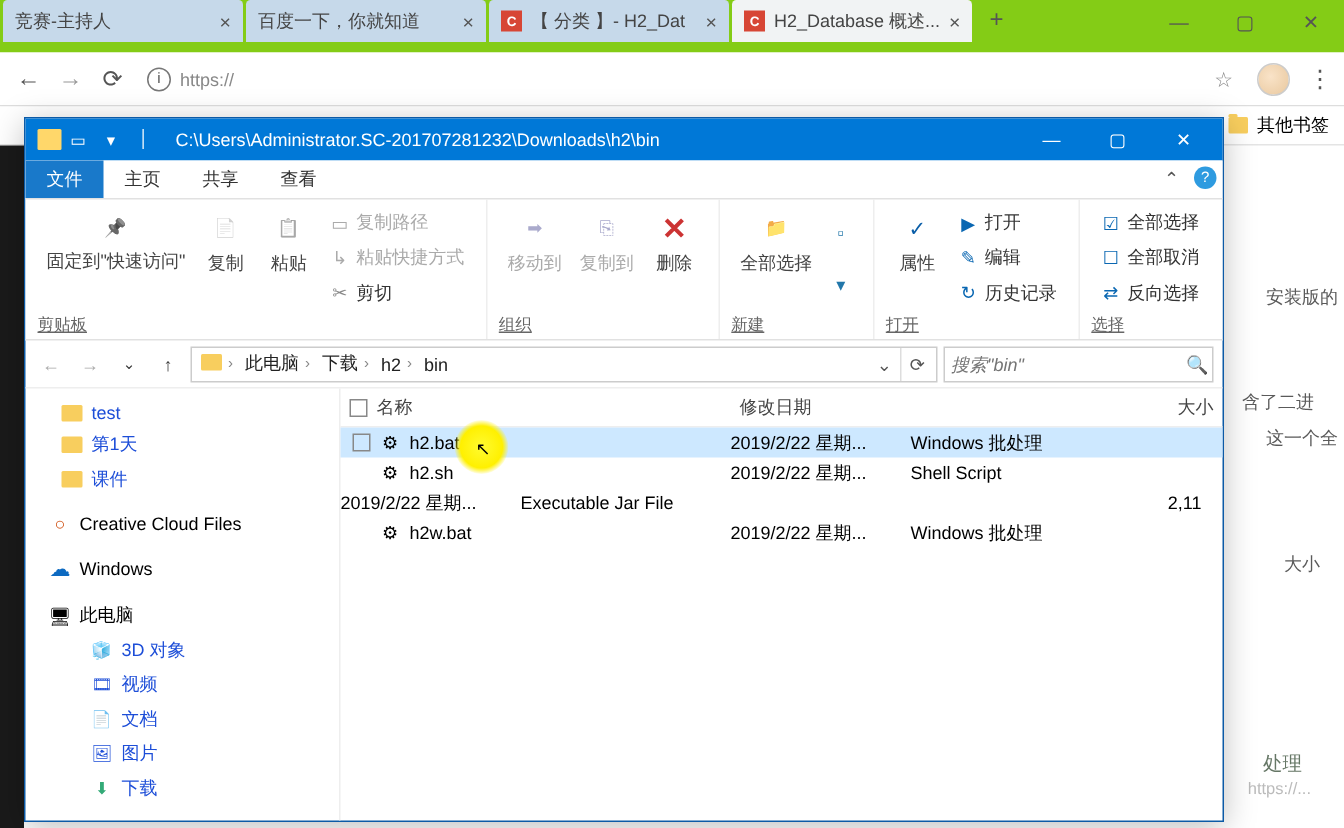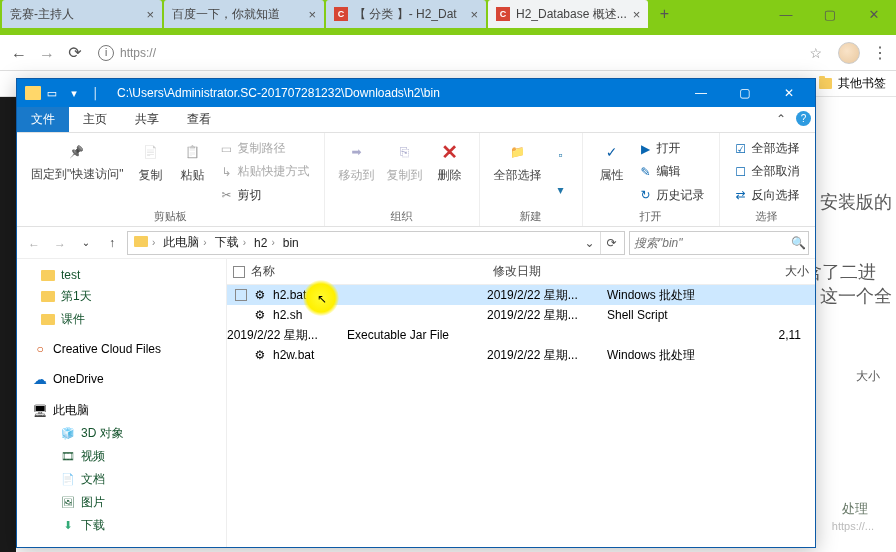--- a/index.html
+++ b/index.html
@@ -22,41 +22,41 @@
 .url-zone .scheme { color: #888; }
 .info-circ { width: 16px; height: 16px; border: 1px solid #777; border-radius: 50%; display: flex; align-items: center; justify-content: center; font-size: 10px; color: #555; }
 .bookmark-star { color: #888; font-size: 14px; margin-right: 6px; cursor: pointer; }
 .avatar { width: 22px; height: 22px; border-radius: 50%; background: radial-gradient(circle at 40% 40%, #f9e3c8, #e9c89e); border: 1px solid #ccc; margin-left: 4px; cursor: pointer; }
 .menu3 { color: #555; font-size: 16px; margin-left: 6px; cursor: pointer; }
 .bookmark-bar { height: 26px; background: #fff; border-bottom: 1px solid #e4e4e4; display: flex; align-items: center; justify-content: flex-end; padding-right: 10px; gap: 6px; }
 .folder-ico { width: 13px; height: 11px; background: #f8ce5e; border-radius: 1px; position: relative; display: inline-block; }
 .folder-ico::before { content: ""; position: absolute; top: -2px; left: 0; width: 6px; height: 2px; background: #f8ce5e; border-radius: 1px 1px 0 0; }
 
 
-.page-snip { position: absolute; color: #5a5a5a; font-size: 18px; }
+.page-snip { position: absolute; color: #5a5a5a; font-size: 12px; }
 
 
 .explorer { position: absolute; left: 16px; top: 78px; width: 800px; height: 470px; background: #fff; box-shadow: 0 4px 20px rgba(0,0,0,.25); border: 1px solid #0c5aa6; }
 .ex-title { height: 28px; background: #0078d7; color: #fff; display: flex; align-items: center; padding: 0 4px; }
 .ex-title .qb { width: 22px; height: 22px; display: flex; align-items: center; justify-content: center; cursor: pointer; }
 .ex-title .title-txt { margin-left: 10px; flex: 1; overflow: hidden; white-space: nowrap; font-size: 12px; }
 .ex-title .wctrls { display: flex; }
 .ex-title .wctrls .wbtn { width: 44px; height: 28px; display: flex; align-items: center; justify-content: center; cursor: pointer; }
 .ex-tabbar { height: 26px; background: #fff; display: flex; align-items: flex-end; border-bottom: 1px solid #e1e1e1; position: relative; }
 .ex-tab { padding: 4px 14px; cursor: pointer; color: #333; }
 .ex-tab.file { background: #1979ca; color: #fff; font-size: 12px; }
 .ex-tab.active { border-top: 2px solid transparent; }
 .collapse-help { position: absolute; right: 4px; top: 4px; display: flex; gap: 10px; align-items: center; color: #555; }
 .help-circle { width: 15px; height: 15px; border-radius: 50%; background: #2e9be0; color: #fff; display: flex; align-items: center; justify-content: center; font-size: 10px; }
 
 
 .ribbon { height: 94px; background: #fff; display: flex; border-bottom: 1px solid #e1e1e1; }
 .rgroup { border-right: 1px solid #eee; display: flex; flex-direction: column; padding: 4px 8px 2px 8px; }
 .rgroup .rrow { flex: 1; display: flex; }
-.rgroup .rlabel { text-align: center; color: #666; font-size: 11px; padding-top: 2px; }
+.rgroup .rlabel { text-align: left; color: #666; font-size: 11px; padding-top: 2px; text-decoration: underline; }
 .rbig { display: flex; flex-direction: column; align-items: center; justify-content: flex-start; gap: 2px; padding: 2px 6px; cursor: pointer; color: #444; min-width: 42px; }
 .rbig .rico { width: 26px; height: 26px; display: flex; align-items: center; justify-content: center; }
 .rsmall-col { display: flex; flex-direction: column; justify-content: space-around; padding: 0 4px; }
 .rsmall { display: flex; align-items: center; gap: 4px; color: #333; cursor: pointer; padding: 1px 2px; }
 .rsmall .sm-ico { width: 14px; height: 14px; display: flex; align-items: center; justify-content: center; }
 .rsmall.disabled { color: #aaa; }
 .rbig.disabled, .rsmall.disabled { color: #aaa; }
 
 
 .locbar { height: 32px; display: flex; align-items: center; padding: 0 6px; gap: 4px; border-bottom: 1px solid #eee; }
@@ -67,21 +67,21 @@
 .crumb .sep { color: #888; font-size: 10px; margin-left: 2px; }
 .bc-right { margin-left: auto; display: flex; }
 .bc-btn { width: 22px; height: 22px; display: flex; align-items: center; justify-content: center; color: #555; cursor: pointer; border-left: 1px solid transparent; }
 .bc-btn.refresh { border-left: 1px solid #ddd; }
 .search-box { width: 180px; border: 1px solid #ccc; height: 24px; display: flex; align-items: center; padding: 0 4px; color: #888; }
 .search-box input { border: none; outline: none; flex: 1; font-style: italic; color: #888; background: transparent; }
 
 
 .ex-body { display: flex; height: calc(100% - 28px - 26px - 94px - 32px); }
 .navpane { width: 210px; border-right: 1px solid #eee; padding: 6px 2px; overflow: hidden; }
-.nitem { display: flex; align-items: center; gap: 6px; padding: 3px 0 3px 22px; cursor: pointer; color: #14532d; }
+.nitem { display: flex; align-items: center; gap: 6px; padding: 3px 0 3px 22px; cursor: pointer; color: #1d4ed8; }
 .nitem.sub { padding-left: 42px; }
 .nsec { padding: 3px 0 3px 14px; display: flex; align-items: center; gap: 6px; }
 .file-ico { width: 14px; height: 14px; display: inline-flex; align-items: center; justify-content: center; }
 .listpane { flex: 1; display: flex; flex-direction: column; }
 .colhead { display: flex; border-bottom: 1px solid #eee; padding: 4px 0; color: #444; }
 .colhead .ch { padding: 0 6px; cursor: pointer; }
 .c-name { width: 260px; display: flex; align-items: center; gap: 6px; padding-left: 8px; }
 .c-date { width: 120px; } .c-type { width: 130px; } .c-size { flex: 1; text-align: right; padding-right: 14px; }
 .frow { display: flex; align-items: center; height: 20px; cursor: pointer; }
 .frow.sel { background: #cde8ff; }
@@ -359,21 +359,21 @@
           <span>课件</span>
         </div>
       <div style="height:8px"></div>
       <div class="nsec">
           <span class="file-ico svg-cc"></span>
           <span>Creative Cloud Files</span>
         </div>
       <div style="height:10px"></div>
       <div class="nsec">
           <span class="file-ico svg-onedrive"></span>
-          <span>OneDrive</span>
+          <span>Windows</span>
         </div>
       <div style="height:10px"></div>
       <div class="nsec">
           <span class="file-ico svg-pc"></span>
           <span>此电脑</span>
         </div>
       <div class="nitem sub">
           <span class="file-ico svg-3d"></span>
           <span>3D 对象</span>
         </div>

